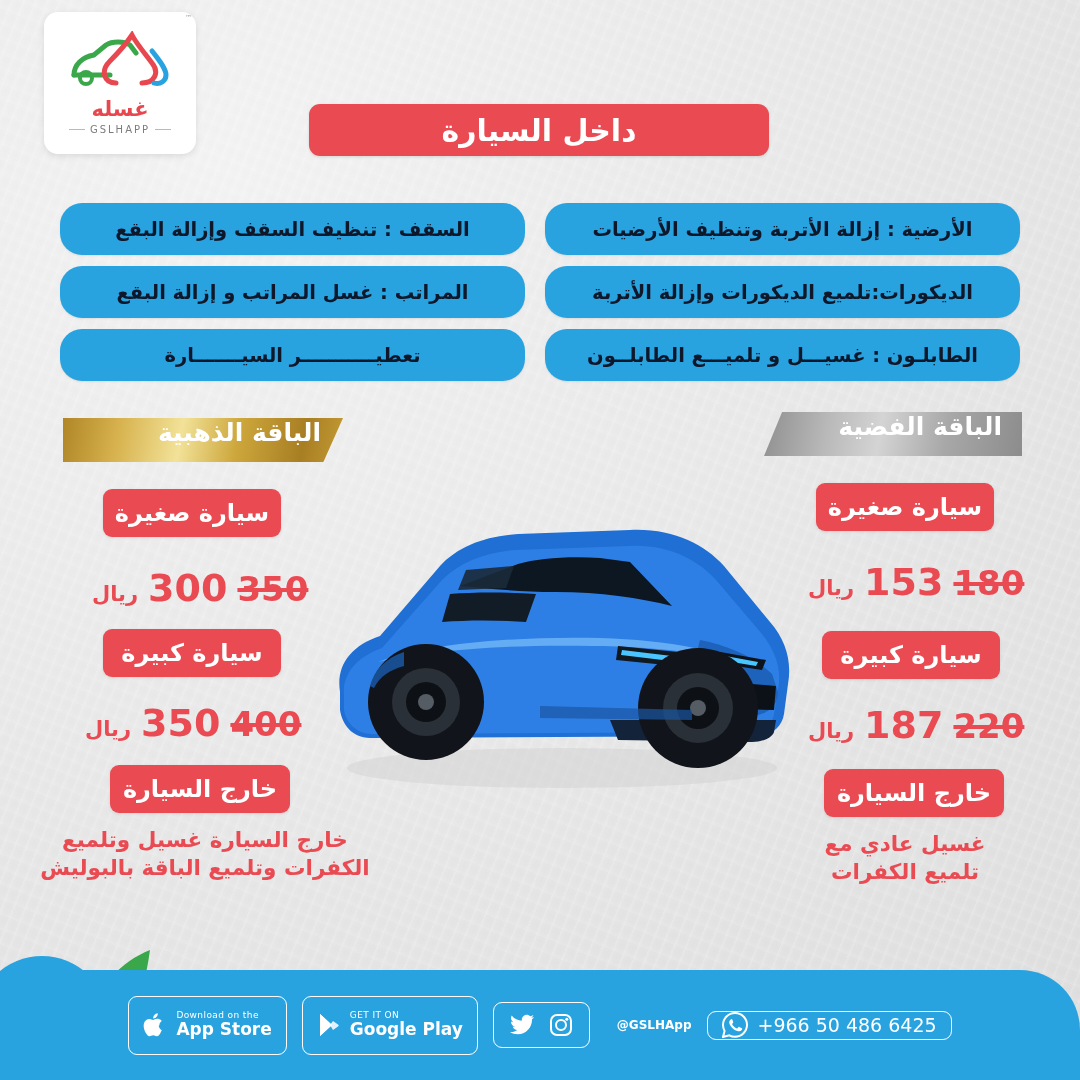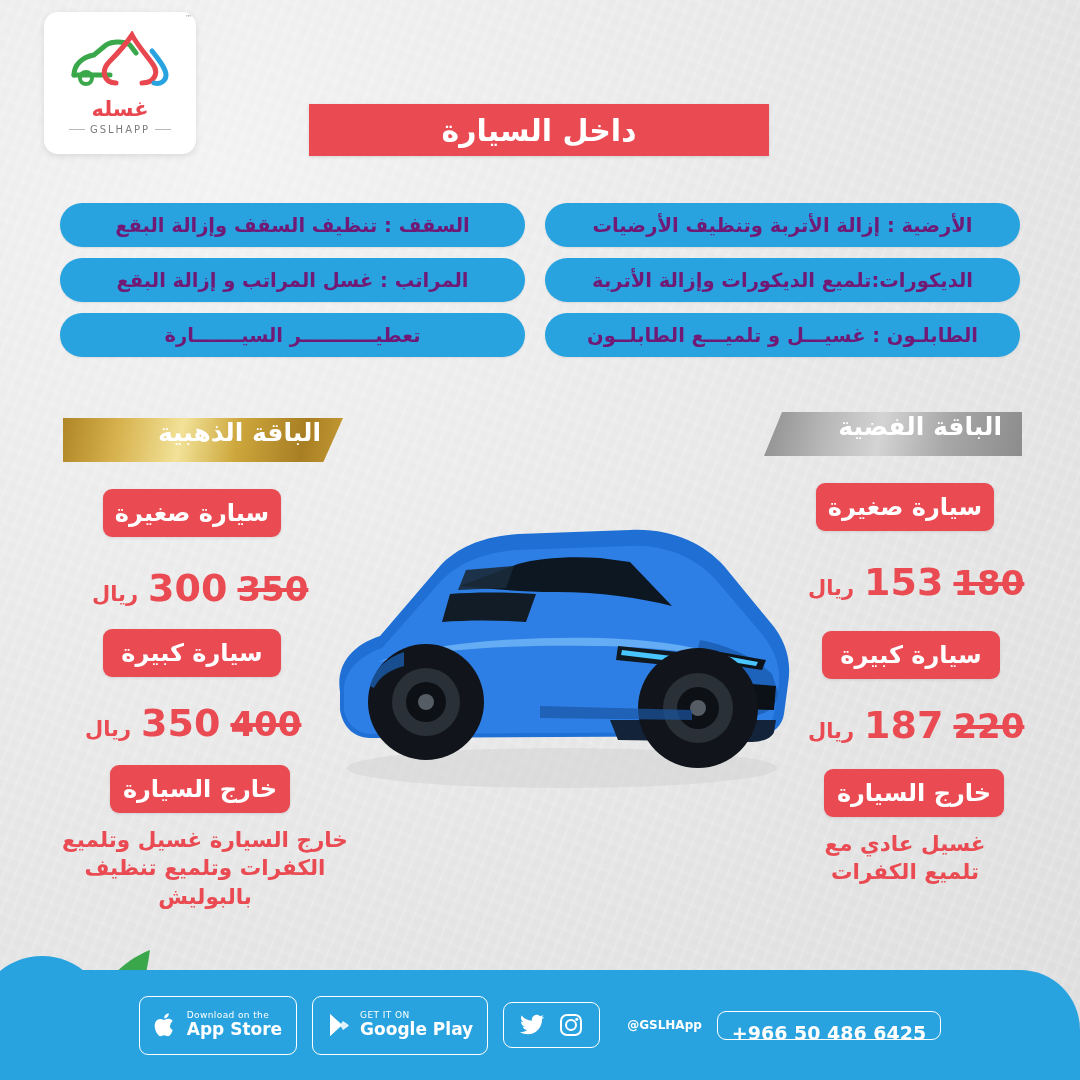--- a/index.html
+++ b/index.html
@@ -36,30 +36,31 @@
     display:flex;align-items:center;gap:5px;
   }
   .logo-sub .bar{display:block;width:16px;height:1px;background:#b9b9b9;}
   .tm{position:absolute;right:4px;top:2px;font-size:7px;color:#9b9b9b;}
 
   
   .title-banner{
     position:absolute;left:309px;top:104px;width:460px;height:52px;
     background:#ea4a52;display:flex;align-items:center;justify-content:center;
     box-shadow:0 1px 3px rgba(0,0,0,.12);
+    border-radius:11px;
   }
   .title-banner span{color:#fff;font-size:30px;font-weight:bold;}
 
   
   .features{position:absolute;left:60px;top:203px;width:960px;}
   .frow{display:flex;justify-content:space-between;margin-bottom:11px;}
   .pill{
-    height:44px;border-radius:22px;background:#29a3e0;
+    height:52px;border-radius:22px;background:#29a3e0;
     display:flex;align-items:center;justify-content:center;
-    color:#701a75;font-size:19.5px;font-weight:bold;
+    color:#0f172a;font-size:19.5px;font-weight:bold;
     padding:16px 18px;box-sizing:border-box;white-space:nowrap;
     box-shadow:0 1px 2px rgba(0,0,0,.08);
   }
   .pill.right{width:475px;}
   .pill.left{width:465px;}
 
   
   .pkg-head{
     position:absolute;height:44px;display:flex;align-items:flex-start;
     color:#fff;font-size:25px;font-weight:bold;box-sizing:border-box;
@@ -117,21 +118,21 @@
   .store-btn .txts{display:flex;flex-direction:column;line-height:1.05;}
   .store-btn .small{font-size:9px;letter-spacing:.4px;}
   .store-btn .big{font-size:17px;font-weight:bold;}
   .social-box{
     height:46px;border:1.6px solid #fff;border-radius:9px;display:flex;align-items:center;
     gap:14px;padding:0 16px;box-sizing:border-box;color:#fff;
   }
   .handle{color:#fff;font-size:12px;font-weight:bold;margin-left:12px;}
   .wa-box{
     height:29px;border:1.6px solid #fff;border-radius:9px;display:flex;align-items:center;
-    gap:10px;padding:0 14px;box-sizing:border-box;color:#fff;font-size:19px;font-weight:bold;flex-direction:column;
+    gap:10px;padding:0 14px;box-sizing:border-box;color:#fff;font-size:19px;font-weight:normal;
   }
 </style>
 </head>
 <body>
 
 <div class="stage">
   <div class="noise"></div>
 
   <div class="logo-card">
     <span class="tm">™</span>
@@ -235,21 +236,21 @@
   <div class="chip" style="left:103px;top:629px;width:178px;height:48px;">سيارة كبيرة</div>
   <div class="price" style="left:85px;top:701px;">
     <span class="old">400</span>
     <span class="new">350</span>
     <span class="cur">ريال</span>
   </div>
 
   <div class="chip" style="left:110px;top:765px;width:180px;height:48px;">خارج السيارة</div>
   <div class="desc" style="left:40px;top:826px;width:330px;">
     <div>خارج السيارة غسيل وتلميع</div>
-    <div>الكفرات وتلميع تنظيف بالبوليش</div>
+    <div>الكفرات وتلميع الباقة بالبوليش</div>
   </div>
 
   <div class="pkg-head silver">
     <span>الباقة الفضية</span>
   </div>
 
   <div class="chip" style="left:816px;top:483px;width:178px;height:48px;">سيارة صغيرة</div>
   <div class="price" style="left:808px;top:560px;">
     <span class="old">180</span>
     <span class="new">153</span>

